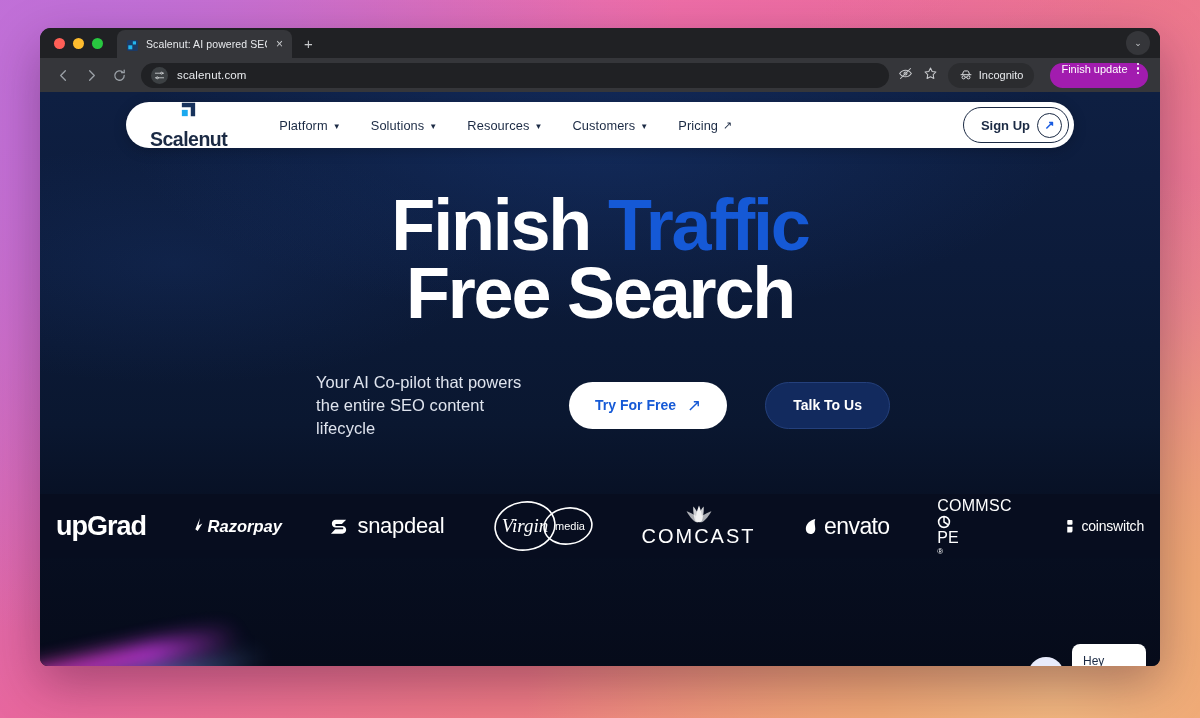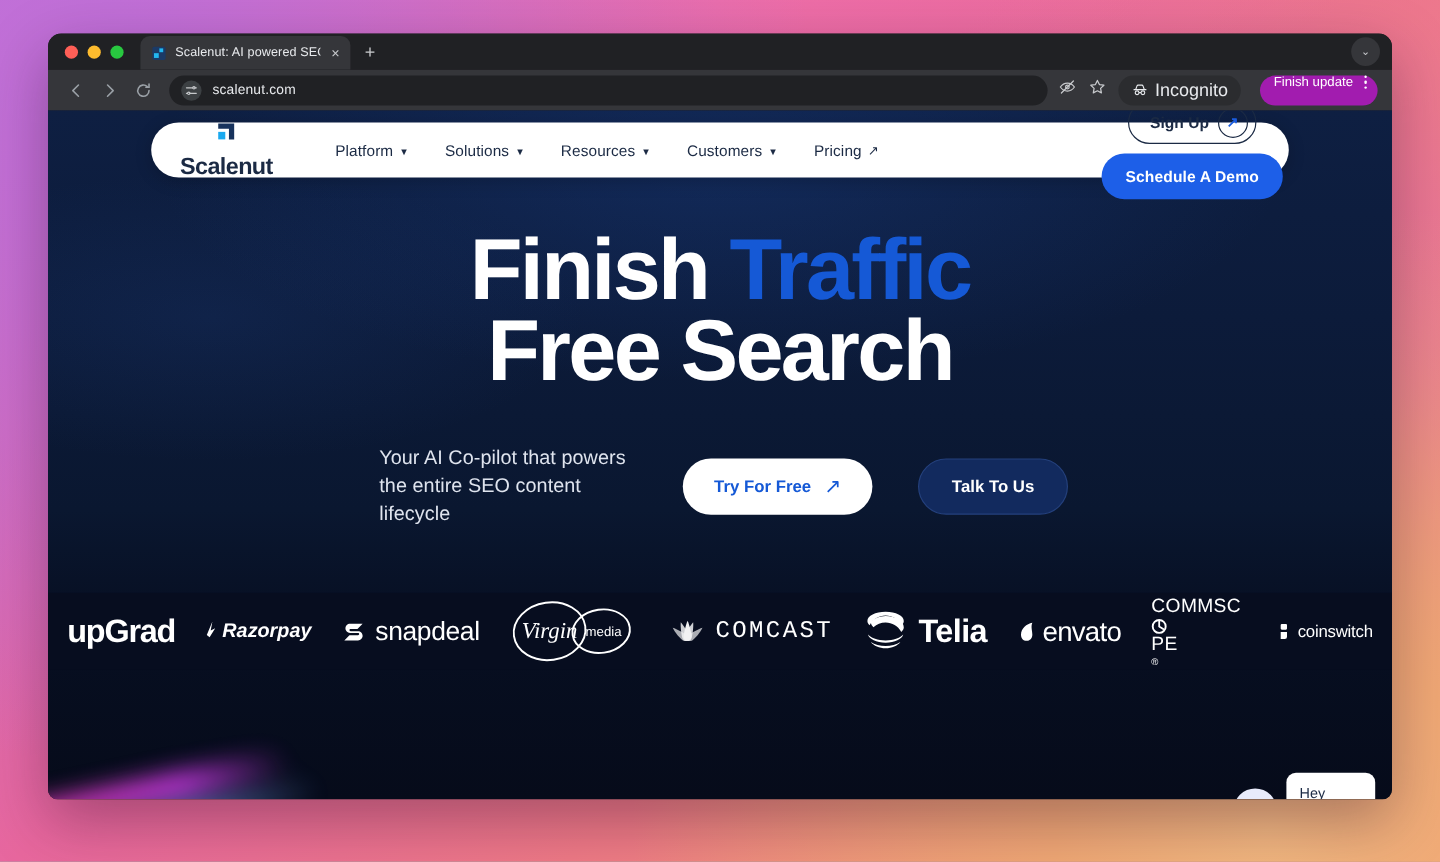--- a/index.html
+++ b/index.html
@@ -60,21 +60,21 @@
     display:flex; align-items:center; padding:0 10px; margin:0 7px; gap:9px;
   }
   .omni-icon {
     width:17px; height:17px; border-radius:50%; background:#3c4043;
     display:flex; align-items:center; justify-content:center; flex:0 0 auto;
   }
   .omni-url { font-size:11.5px; color:#e8eaed; letter-spacing:.15px; }
   .omni-right { display:flex; align-items:center; gap:10px; padding-right:4px; }
   .incognito {
     height:25px; background:#2b2c2f; border-radius:13px; display:flex;
-    align-items:center; gap:6px; padding:0 11px; color:#e8eaed; font-size:15px;
+    align-items:center; gap:6px; padding:0 11px; color:#e8eaed; font-size:11px;
   }
   .update-pill {
     height:25px; background:#a21caf; border-radius:13px; display:flex;
     gap:6px; padding:0 6px 0 11px; color:#fff;
     font-size:11px; margin-left:6px;
   }
   .kebab { display:flex; flex-direction:column; gap:2px; padding:0 3px; }
   .kebab i { width:2.5px; height:2.5px; background:#fff; border-radius:50%; display:block; }
 
   
@@ -154,21 +154,21 @@
   .logostrip {
     position:absolute; left:0; right:0; top:402px; height:64px;
     background:#070d1f; display:flex; align-items:center;
     justify-content:space-between; padding:0 16px;
   }
   .logo-item { color:#fff; display:flex; align-items:center; justify-content:center; }
   .lg-upgrad { font-size:27px; font-weight:700; letter-spacing:-1px; }
   .lg-razorpay { font-size:16.5px; font-weight:700; font-style:italic; display:flex; align-items:flex-start; gap:2px;}
   .lg-snapdeal { font-size:22px; display:flex; align-items:center; gap:7px; letter-spacing:-.3px;}
   .lg-virgin { display:flex; align-items:center; }
-  .lg-comcast { display:flex; flex-direction:row; align-items:center; gap:2px;font-family:Liberation Mono, monospace; }
+  .lg-comcast { display:flex; flex-direction:column; align-items:center; gap:2px; }
   .lg-comcast .txt { font-size:20px; letter-spacing:2px; font-weight:300; }
   .lg-telia { font-size:27px; font-weight:700; display:flex; align-items:center; gap:8px; letter-spacing:-.5px;}
   .lg-envato { font-size:23px; display:flex; align-items:center; gap:4px; letter-spacing:-.6px;}
   .lg-commscope { font-size:16px; letter-spacing:.3px; display:flex; align-items:flex-start;flex-direction:column; }
   .lg-coinswitch { font-size:14px; display:flex; align-items:center; gap:7px; letter-spacing:-.2px;}
 
   
   .devicewrap { position:absolute; left:0; right:0; top:466px; bottom:0; overflow:hidden; }
   .light-streak {
     position:absolute; left:-90px; top:78px; width:330px; height:120px;
@@ -326,23 +326,20 @@
           <span class="navlink">
             <span>Pricing</span>
             <span class="arrow-ne">↗</span>
           </span>
         </div>
 
         <div class="nav-cta">
           <span class="signup">
             <span>Sign Up</span>
             <span class="signup-circle">↗</span>
-          </span>
-          <span class="demo">
-            <span>Schedule A Demo</span>
           </span>
         </div>
       </div>
     </div>
 
     <div class="hero">
       <div class="h1">
         <div><span>Finish </span><span class="blue">Traffic</span></div>
         <div>Free Search</div>
       </div>
@@ -392,31 +389,20 @@
             <path d="M22 18c-2 0-3.4-1.6-3.4-3.4 0-3 1.6-10.2 3.4-14.2 1.8 4 3.4 11.2 3.4 14.2C25.4 16.4 24 18 22 18z"></path>
             <path d="M22 18c-1.9-.6-2.8-2.5-2.3-4.2.9-2.9 4.4-9.2 7.2-12.2.4 4.4-.5 11.6-1.6 14.3-.6 1.7-2.5 2.6-3.3 2.1z" opacity=".85"></path>
             <path d="M22 18c-1.9.6-3.8-.4-4.4-2.1-1-2.7-2-9.9-1.6-14.3 2.8 3 6.3 9.3 7.2 12.2.5 1.7-.4 3.6-1.2 4.2z" opacity=".85"></path>
             <path d="M22 18c-1.1-1.6-.8-3.7.6-4.8 2.4-1.9 8.6-5.6 12.5-6.7-1.9 4-6.5 9.6-9 11.1-1.5.9-3.5.6-4.1.4z" opacity=".7"></path>
             <path d="M22 18c1.1-1.6.8-3.7-.6-4.8-2.4-1.9-8.6-5.6-12.5-6.7 1.9 4 6.5 9.6 9 11.1 1.5.9 3.5.6 4.1.4z" opacity=".7"></path>
           </g>
         </svg>
         <span class="txt">COMCAST</span>
       </span>
 
-      <span class="logo-item lg-telia">
-        <svg width="38" height="36" viewBox="0 0 40 38">
-          <g fill="#fff">
-            <path d="M20 2c9 0 16 3.5 16 8 0 1.4-.7 2.7-1.9 3.8C30.9 8.3 25.9 5.2 20 5.2S9.1 8.3 5.9 13.8C4.7 12.7 4 11.4 4 10c0-4.5 7-8 16-8z"></path>
-            <path d="M36 15.5c0 1.5-.8 2.9-2.2 4.1-3.1-5.2-8-8.2-13.8-8.2-4.1 0-7.8 1.5-10.7 4.1-1.4-1.2-2.2-2.6-2.2-4.1 0-.2 0-.5.1-.7C10.3 7.4 14.9 5.6 20 5.6c8.8 0 16 4.4 16 9.9z"></path>
-            <path d="M35.5 22c-1 4-7.5 7.2-15.5 7.2S5.5 26 4.5 22c3 3.1 8.6 5.2 15.5 5.2S32.5 25.1 35.5 22z"></path>
-            <path d="M33 28.5c-2.6 3.4-7.5 5.5-13 5.5S9.6 31.9 7 28.5c3.4 2.2 8 3.5 13 3.5s9.6-1.3 13-3.5z"></path>
-          </g>
-        </svg>
-        <span>Telia</span>
-      </span>
 
       <span class="logo-item lg-envato">
         <svg width="17" height="19" viewBox="0 0 18 20">
           <path d="M13 2C8 3 3 7 3 12.5c0 3 2 5.5 5 5.5 2.8 0 5-2.3 5-5.4 0-3.5-1.5-7-0-10.6z" fill="#fff"></path>
         </svg>
         <span>envato</span>
       </span>
 
       <span class="logo-item lg-commscope">
         <span>COMMSC</span>

